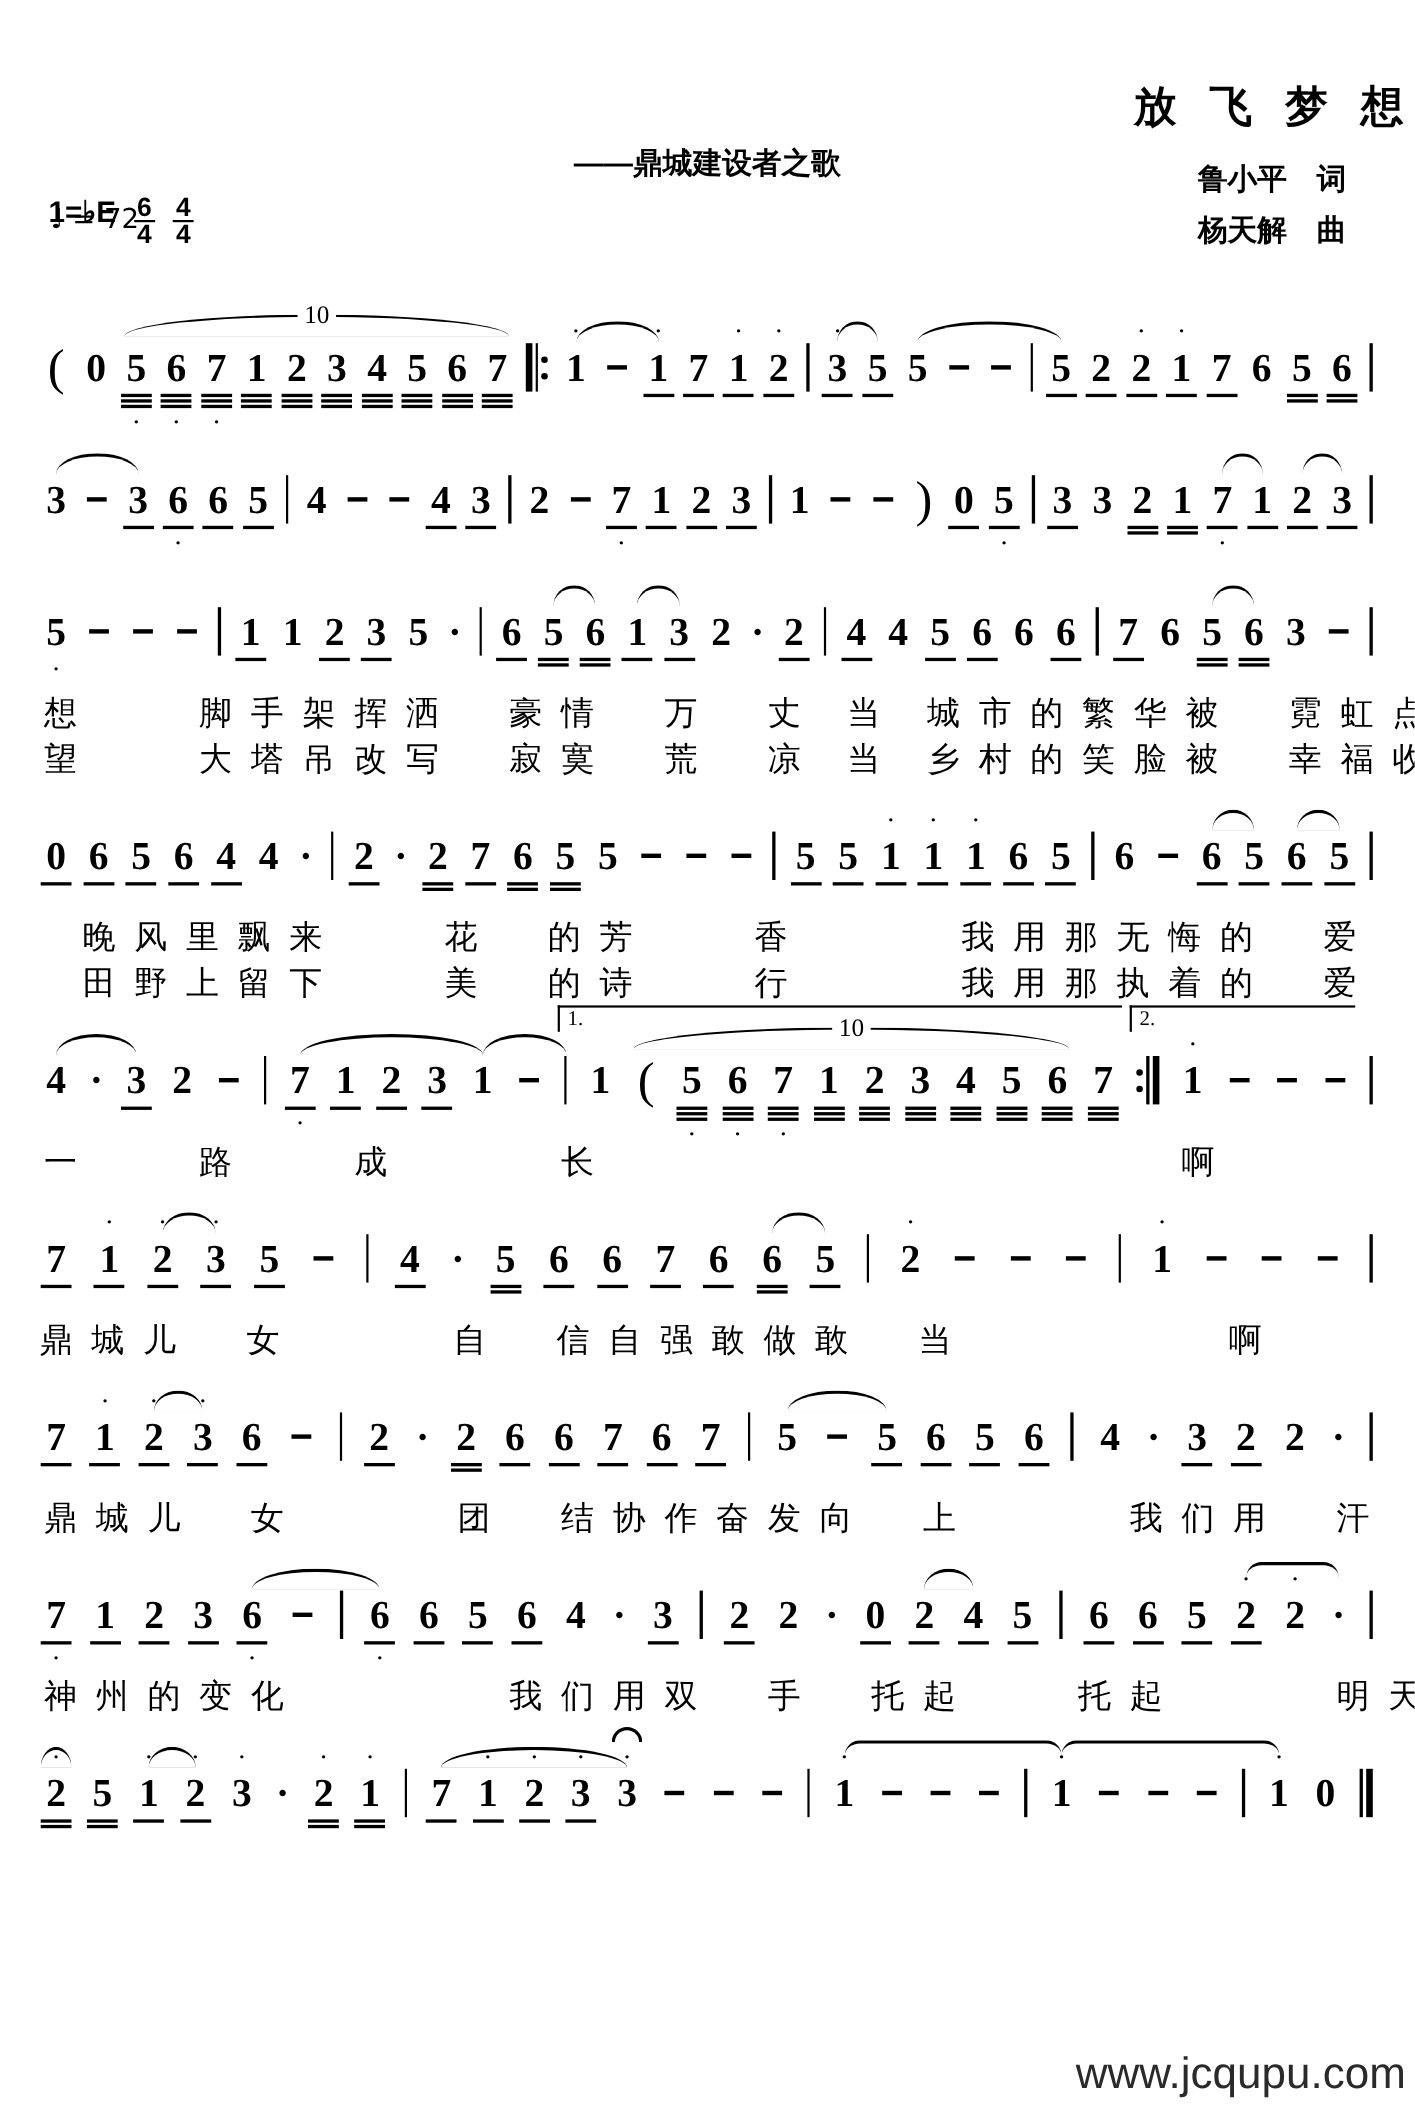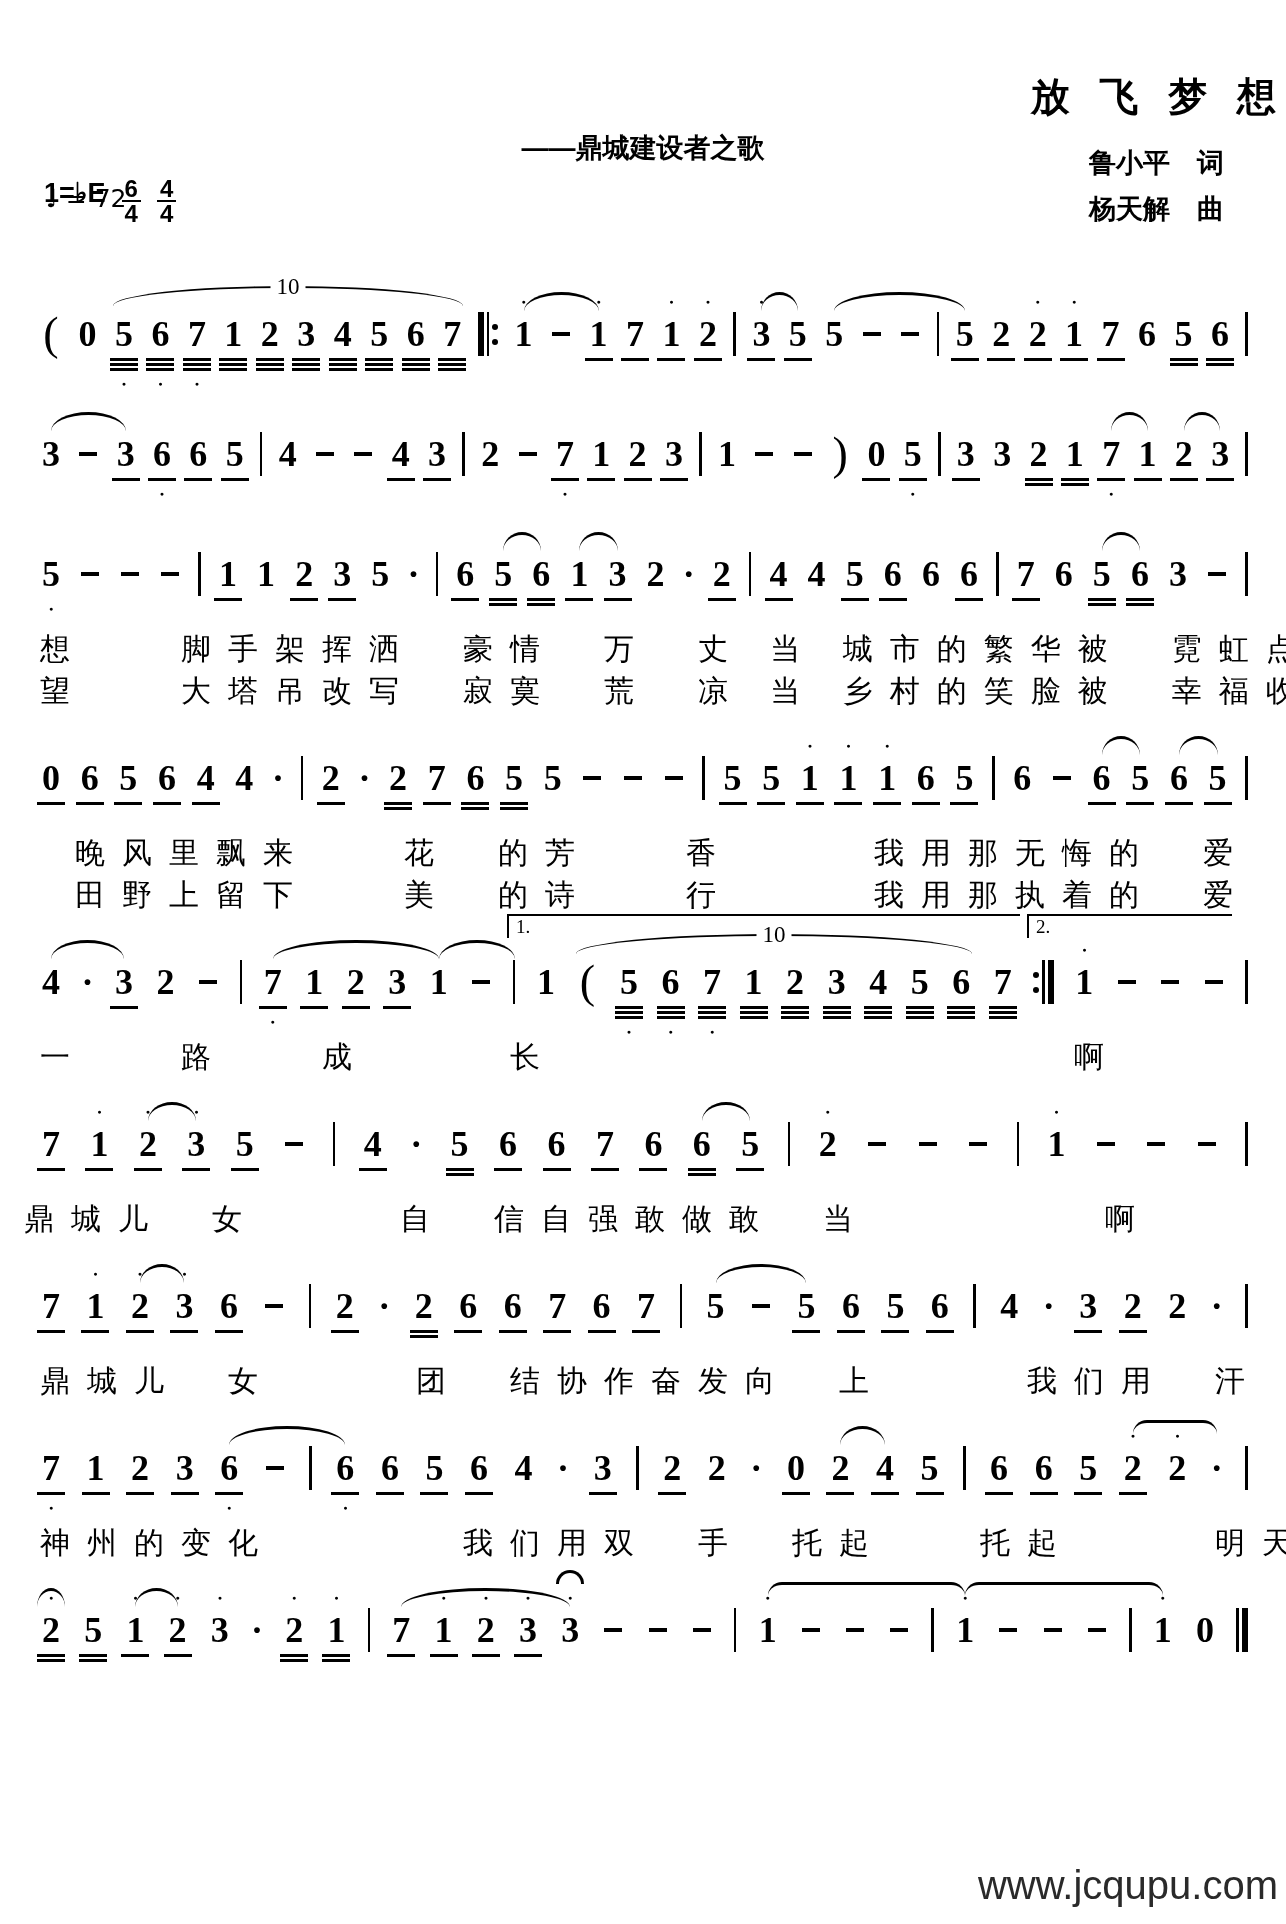--- a/index.html
+++ b/index.html
@@ -939,21 +939,21 @@
         <span class="tok dash">
           <span class="d"></span>
           <span class="dl"></span>
         </span>
         <span class="barwrap">
           <span class="bline"></span>
         </span>
         <div class="slur" style="left: 148px; width: 48px; top: 6px;"></div>
         <div class="slur" style="left: 702px; width: 48px; top: 6px;"></div>
       </div>
-      <div class="lyric" style="padding-left: 24px;">鼎城儿　女　　　自　信自强敢做敢　当　　　　　啊</div>
+      <div class="lyric" style="padding-left: 36px;">鼎城儿　女　　　自　信自强敢做敢　当　　　　　啊</div>
     </div>
     <div class="system">
       <div class="notes-row">
         <span class="tok">
           <span class="d">7</span>
           <span class="ul" style="top: 46px;"></span>
         </span>
         <span class="tok">
           <span class="hi" style="font-size: 7px;">●</span>
           <span class="d">1</span>

